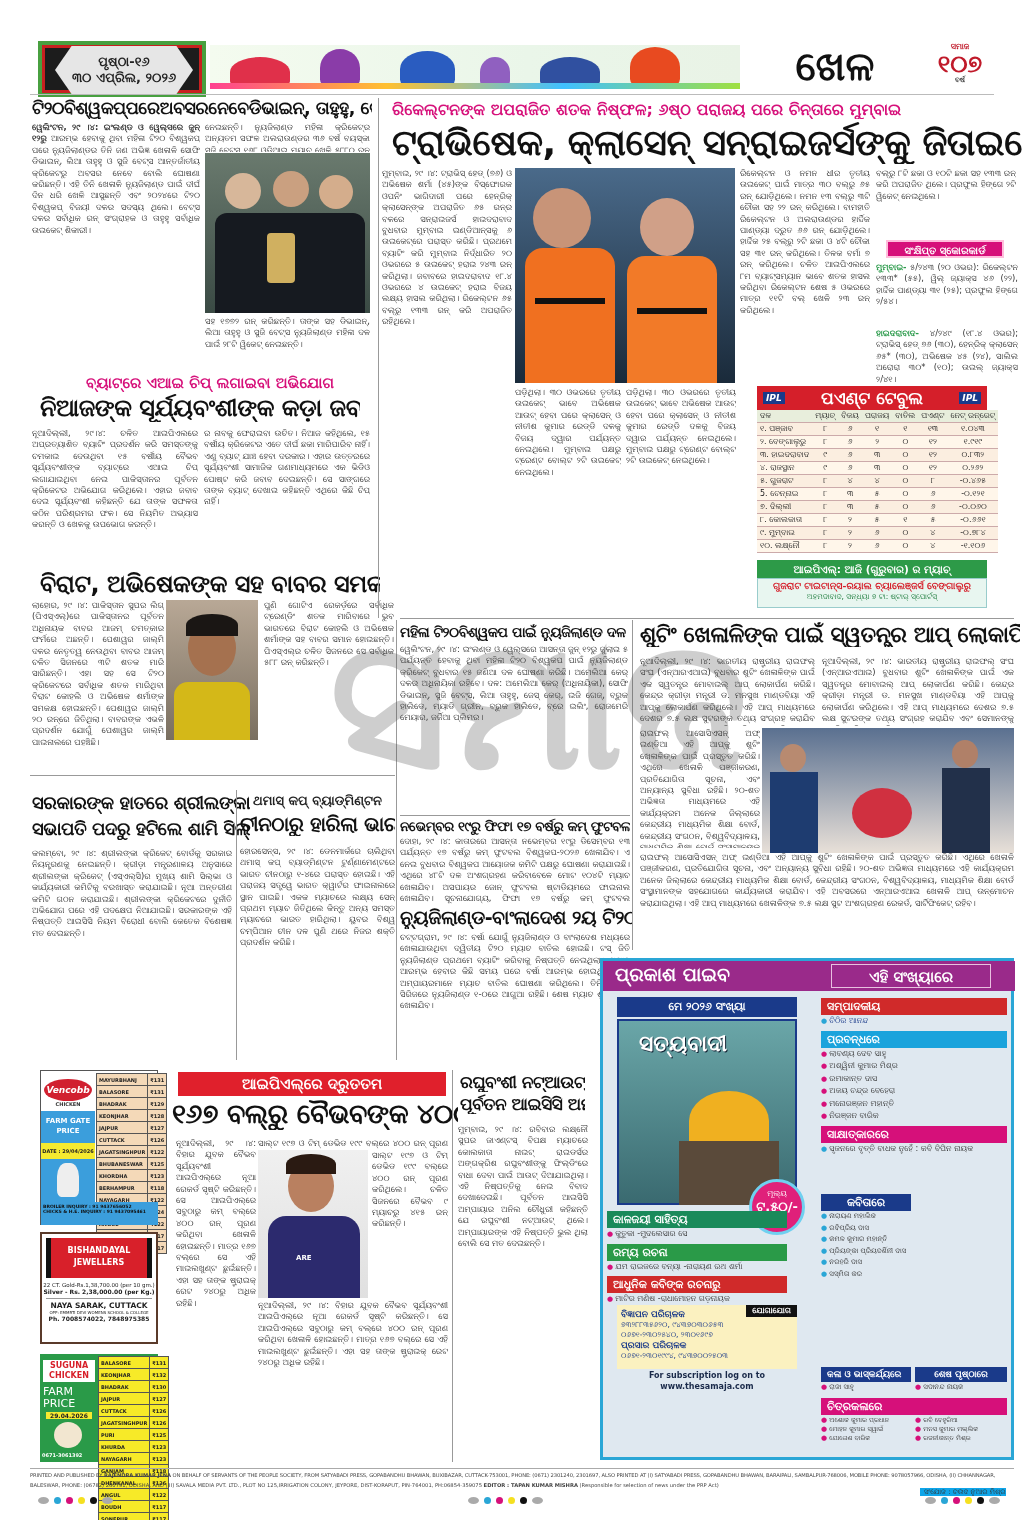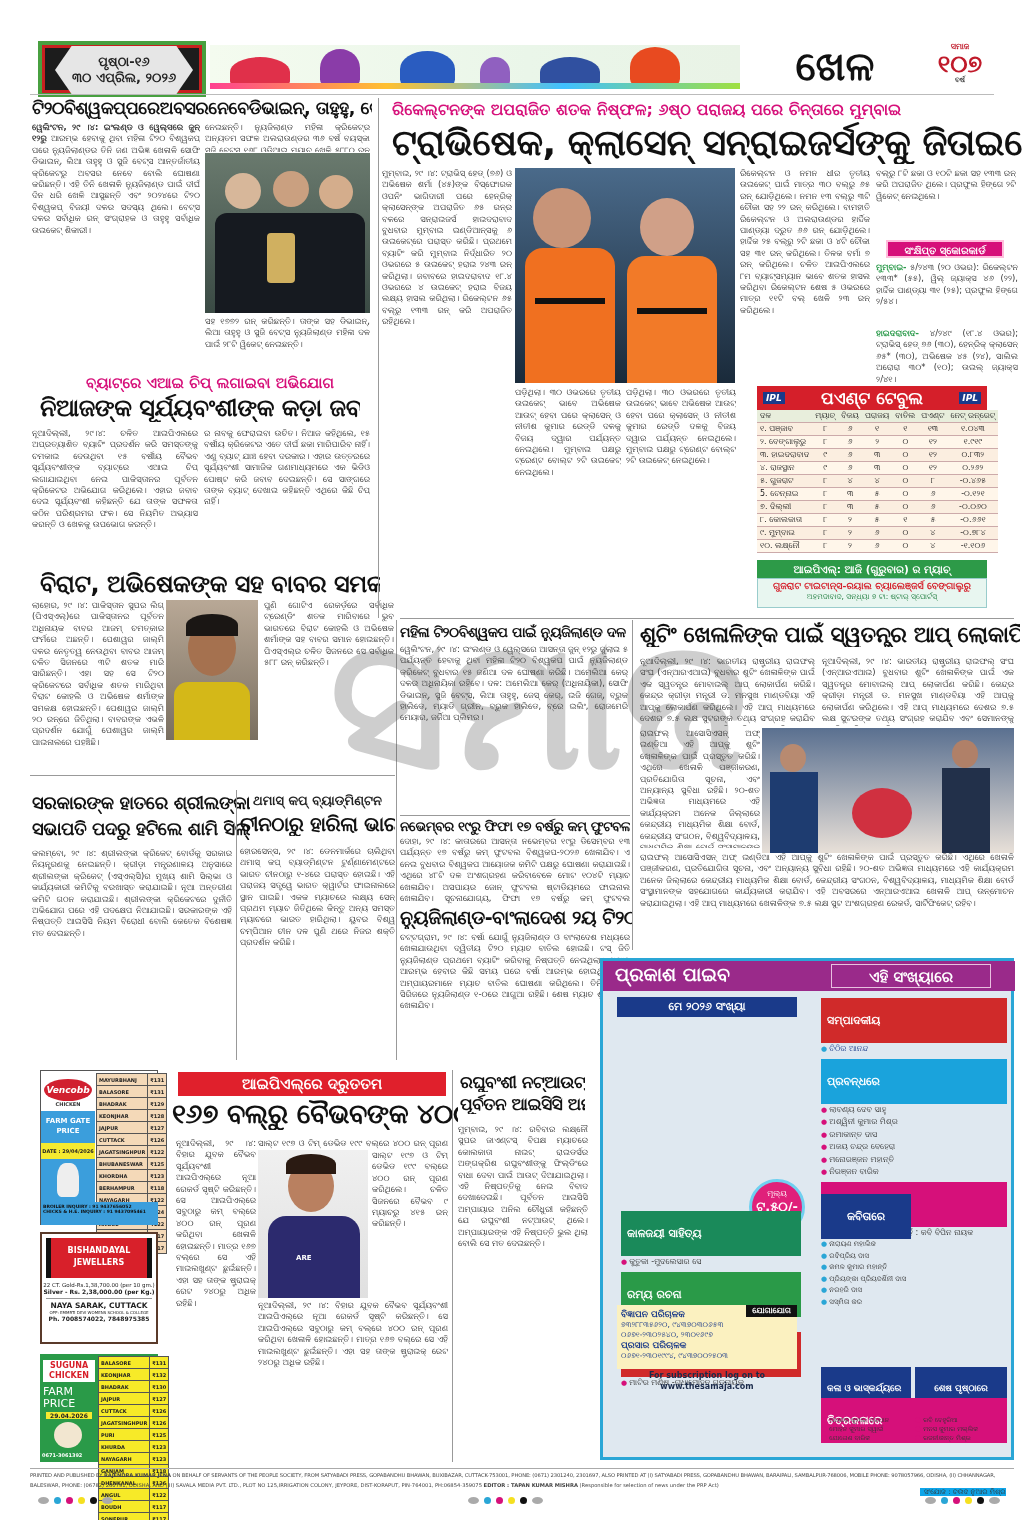--- a/index.html
+++ b/index.html
@@ -19,21 +19,21 @@
 #hdr-badge{left:930px;top:42px;width:60px;height:50px;text-align:center;color:#c01a2a;font-weight:bold}
 
 table{border-collapse:collapse}
 .pts td,.pts th{font-size:8px;padding:1px 3px;border-bottom:1px solid #caa;height:12.8px;text-align:center;color:#222;white-space:nowrap}
 .pts td:first-child,.pts th:first-child{text-align:left}
 .pts tr:nth-child(odd) td{background:#fbeee0}
 .pts tr:nth-child(even) td{background:#fff6ea}
 .pts th{background:#e8eedc;font-weight:normal}
 .rate td{font-size:5px;font-weight:bold;padding:0 2px;border:1px solid #555;height:12px;white-space:nowrap}
 .photo{background:#888;overflow:hidden}
-.ad-sec{font-size:11px;font-weight:bold;color:#fff;padding:16px 6px;margin-top:3px}
+.ad-sec{font-size:11px;font-weight:bold;color:#fff;padding:2px 6px;margin-top:3px}
 .ad-li{font-size:8px;line-height:11.5px;color:#333;white-space:nowrap;overflow:hidden}
 .ad-li::before{content:"● ";color:#d6107a;font-size:7px}
 .cyan::before{color:#2aa6d6}
 .wm{position:absolute;font-size:180px;font-weight:bold;color:rgba(80,80,80,0.28);pointer-events:none}
 </style>
 </head>
 <body>
 
 <div id="hdr-date" class="abs">
   <div class="lozenge">
@@ -434,27 +434,32 @@
 <div class="vrule" style="left:452px;top:1070px;height:392px"></div>
 <div class="abs hl" style="left:460px;top:1072px;width:125px;font-size:17px">ରଘୁବଂଶୀ ନଟ୍‌ଆଉଟ୍ ଥିଲେ:</div>
 <div class="abs hl" style="left:460px;top:1094px;width:125px;font-size:17px">ପୂର୍ବତନ ଆଇସିସି ଅମ୍ପାୟାର</div>
 <div class="abs bodytext" style="left:458px;top:1124px;width:130px;height:336px">ମୁମ୍ବାଇ, ୨୯ ।୪: ରବିବାର ଲକ୍ଷ୍ନୌ ସୁପର ଜାଏଣ୍ଟସ୍ ବିପକ୍ଷ ମ୍ୟାଚରେ କୋଲକାତା ନାଇଟ୍ ରାଇଡର୍ସର ଅଙ୍ଗକ୍ରିଶ ରଘୁବଂଶୀଙ୍କୁ ଫିଲ୍ଡିଂରେ ବାଧା ଦେବା ପାଇଁ ଆଉଟ୍ ଦିଆଯାଇଥିଲା। ଏହି ନିଷ୍ପତ୍ତିକୁ ନେଇ ବିବାଦ ଦେଖାଦେଇଛି। ପୂର୍ବତନ ଆଇସିସି ଅମ୍ପାୟାର ଅନିଲ ଚୌଧୁରୀ କହିଛନ୍ତି ଯେ ରଘୁବଂଶୀ ନଟ୍‌ଆଉଟ୍ ଥିଲେ। ଅମ୍ପାୟାରଙ୍କ ଏହି ନିଷ୍ପତ୍ତି ଭୁଲ ଥିଲା ବୋଲି ସେ ମତ ଦେଇଛନ୍ତି।</div>
 
 <div class="abs" style="left:600px;top:958px;width:414px;height:502px;background:#dfe8f0;border:3px solid #2aa6d6">
   <div style="position:absolute;left:0;top:0;width:412px;height:30px;background:#9a2a8a"></div>
   <div style="position:absolute;left:12px;top:2px;font-size:19px;font-weight:bold;color:#fff">ପ୍ରକାଶ ପାଇବ</div>
   <div style="position:absolute;left:228px;top:3px;width:160px;height:24px;border:1px solid #e8c0e0;color:#fff;font-size:15px;font-weight:bold;text-align:center;line-height:24px">ଏହି ସଂଖ୍ୟାରେ</div>
   <div style="position:absolute;left:14px;top:36px;width:180px;height:20px;background:#1a3a8a;color:#fff;font-size:11px;font-weight:bold;text-align:center;line-height:20px">ମେ ୨୦୨୬ ସଂଖ୍ୟା</div>
+  <div style="position:absolute;left:14px;top:58px;width:180px;height:186px;background:linear-gradient(180deg,#6aa6a8,#3a6a70);border:2px solid #1a3a8a">
+    <div style="position:absolute;left:20px;top:10px;font-size:22px;font-weight:bold;color:#fff;text-shadow:1px 1px 0 #123">ସତ୍ୟବାଦୀ</div>
+    <div style="position:absolute;left:70px;top:70px;width:80px;height:60px;border-radius:50% 50% 10% 10%;background:#f0b020"></div>
+    <div style="position:absolute;left:60px;top:120px;width:100px;height:64px;background:#5a4a3a"></div>
+  </div>
   <div style="position:absolute;left:146px;top:218px;width:56px;height:56px;border-radius:50%;background:#e0207a;border:3px solid #6fd0f0;color:#fff;text-align:center;line-height:13px;padding-top:5px">
     <div style="font-size:8px">ମୂଲ୍ୟ</div>
     <div style="font-size:13px;font-weight:bold">ଟ.୫୦/-</div>
     <div style="font-size:8px">ମାତ୍ର</div>
   </div>
 
-  <div style="position:absolute;left:18px;top:247px;width:180px">
+  <div style="position:absolute;left:4px;top:247px;width:180px">
     <div class="ad-sec" style="background:#1a8a5a">କାଳଜୟୀ ସାହିତ୍ୟ</div>
     <div class="ad-li">କୁତୁକା -ମୁଦଲେସାର ସେ</div>
     <div class="ad-sec" style="background:#2a9a48">ରମ୍ୟ ରଚନା</div>
     <div class="ad-li">ଯମ ରାଇଜରେ ବନ୍ୟା -ନାରାୟଣ ରଥ ଶର୍ମା</div>
     <div class="ad-sec" style="background:#d02a2a">ଆଧୁନିକ କବିଙ୍କ ରଚନାରୁ</div>
     <div class="ad-li">ମାଟିର ମଣିଷ -ରାଧାମୋହନ ଗଡ଼ନାୟକ</div>
   </div>
   <div style="position:absolute;left:14px;top:344px;width:180px;height:64px;background:#fbf1c0;padding:4px">
     <div style="position:absolute;right:0;top:0;background:#111;color:#fff;font-size:8px;font-weight:bold;padding:1px 6px">ଯୋଗାଯୋଗ</div>
     <div style="font-size:9px;font-weight:bold;color:#1a3a8a">ବିଜ୍ଞାପନ ପରିଚାଳକ</div>

